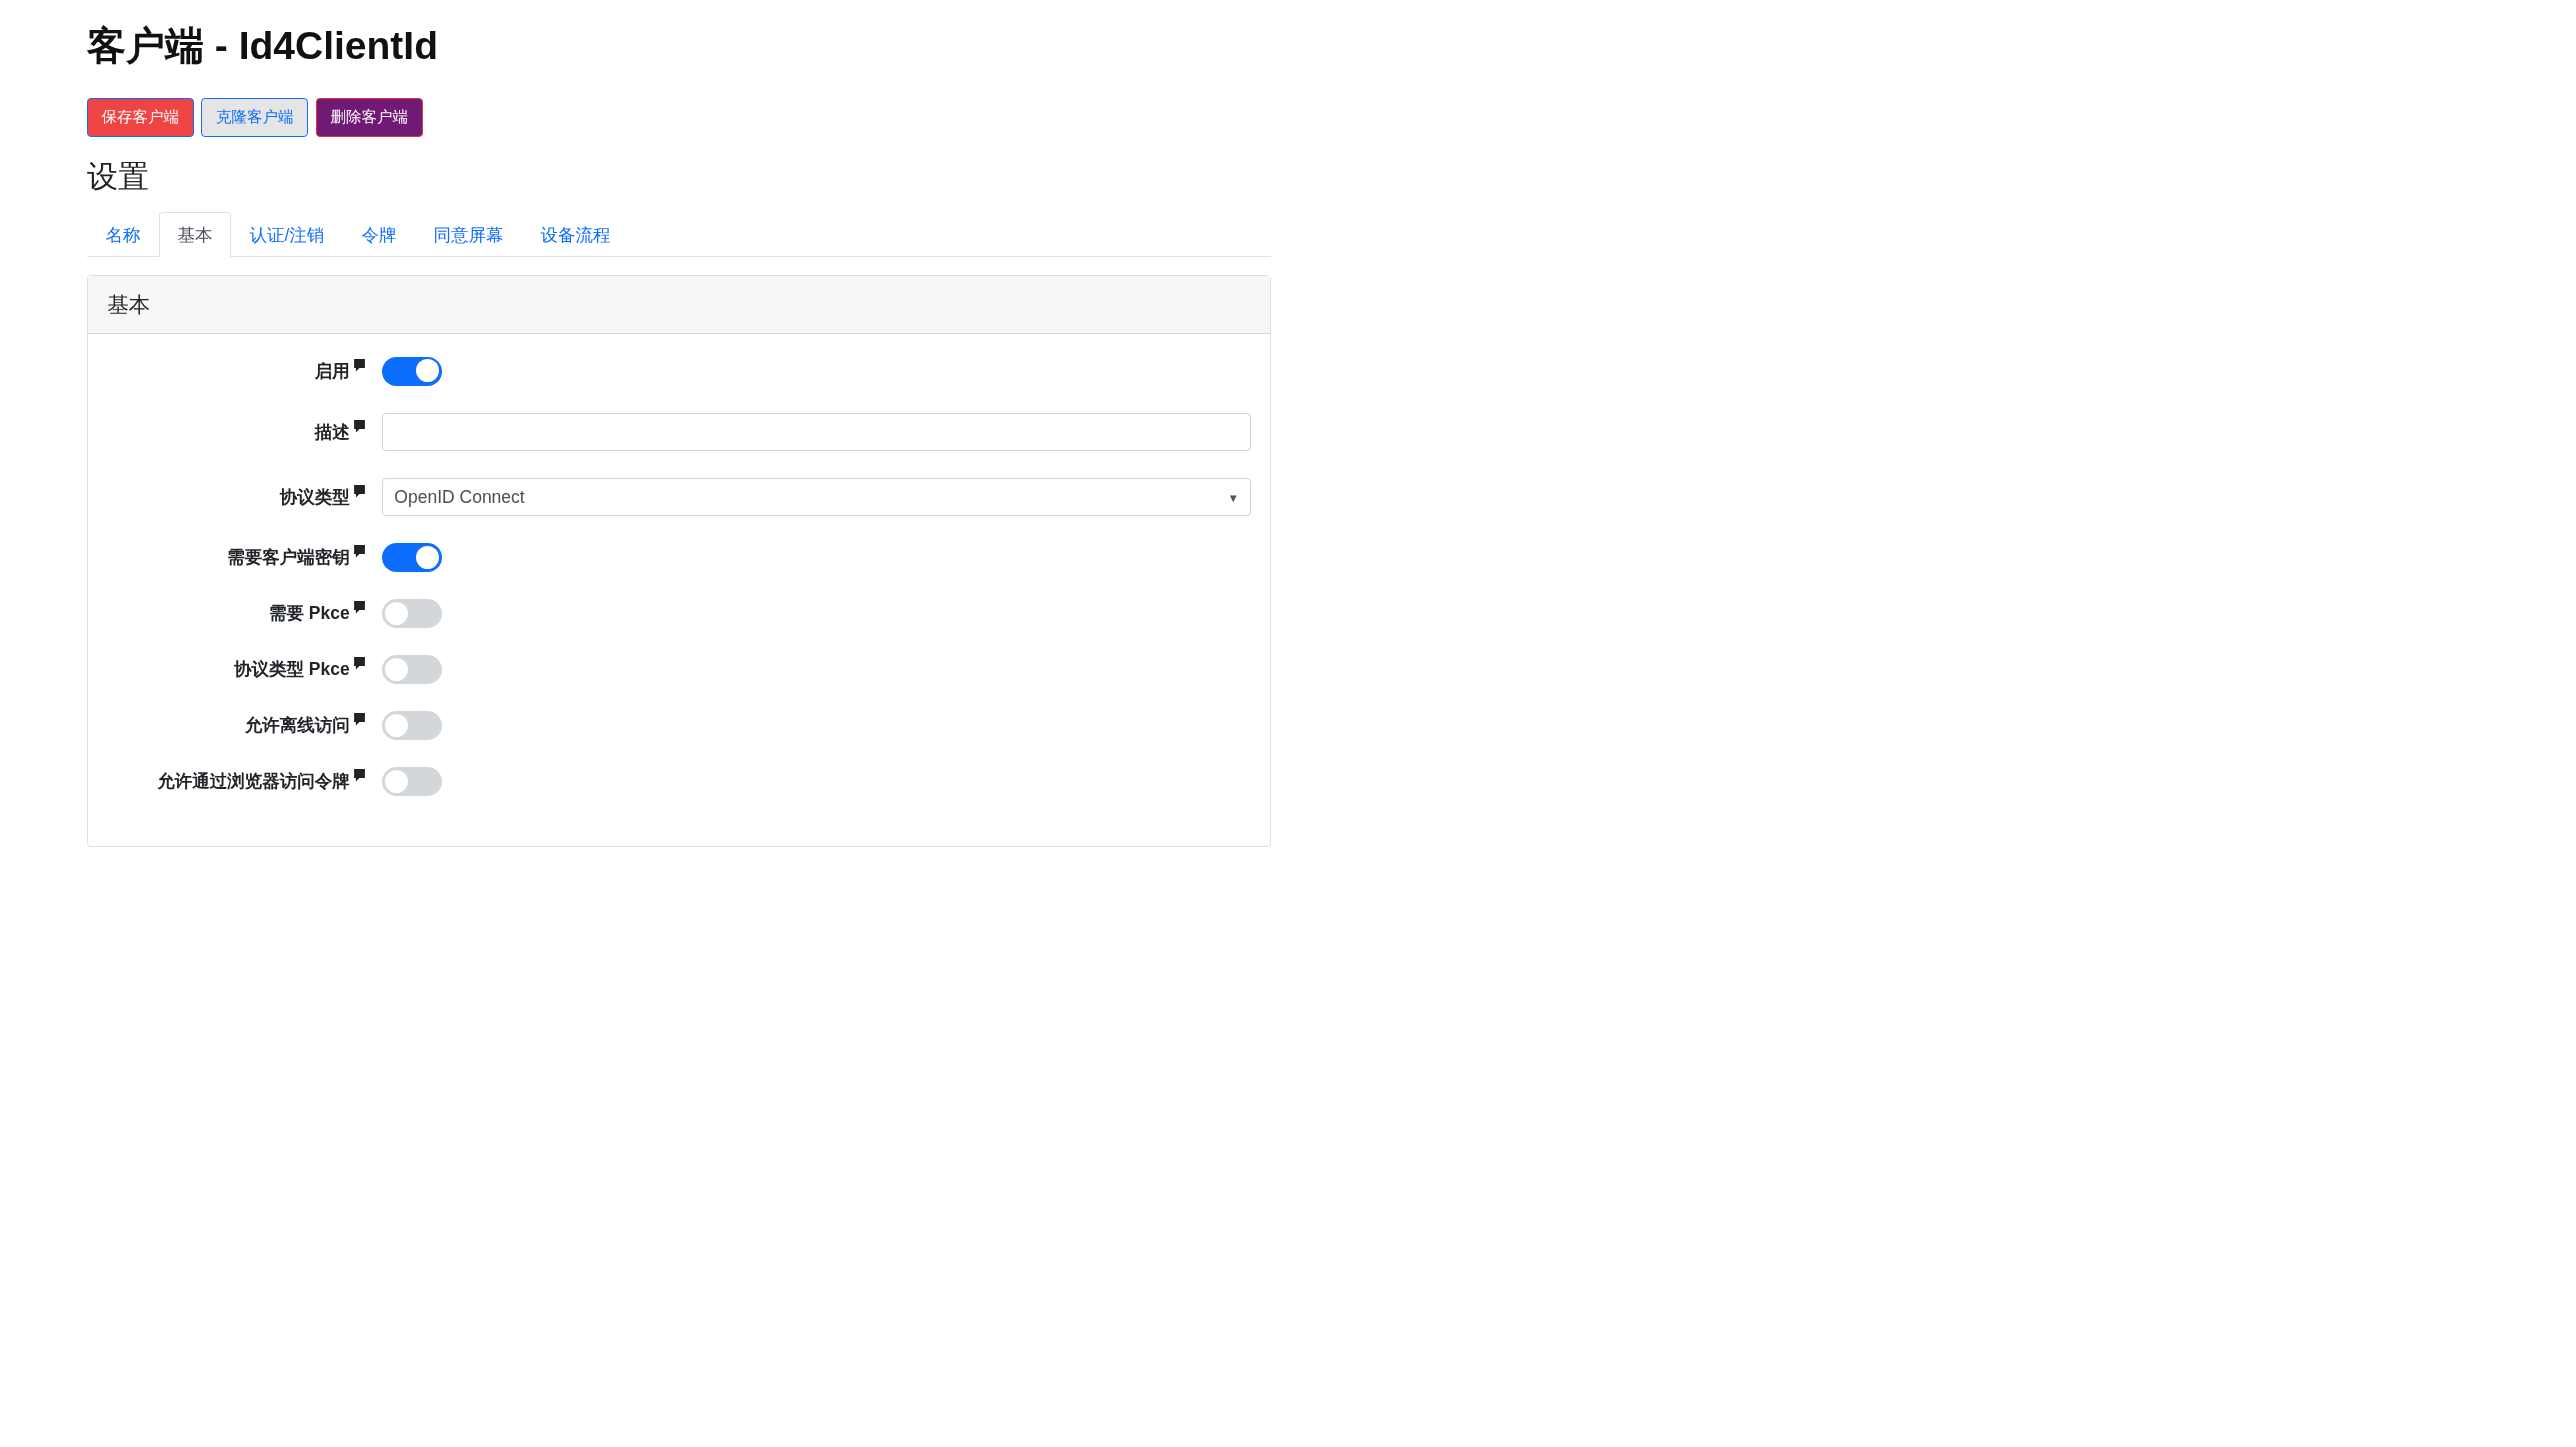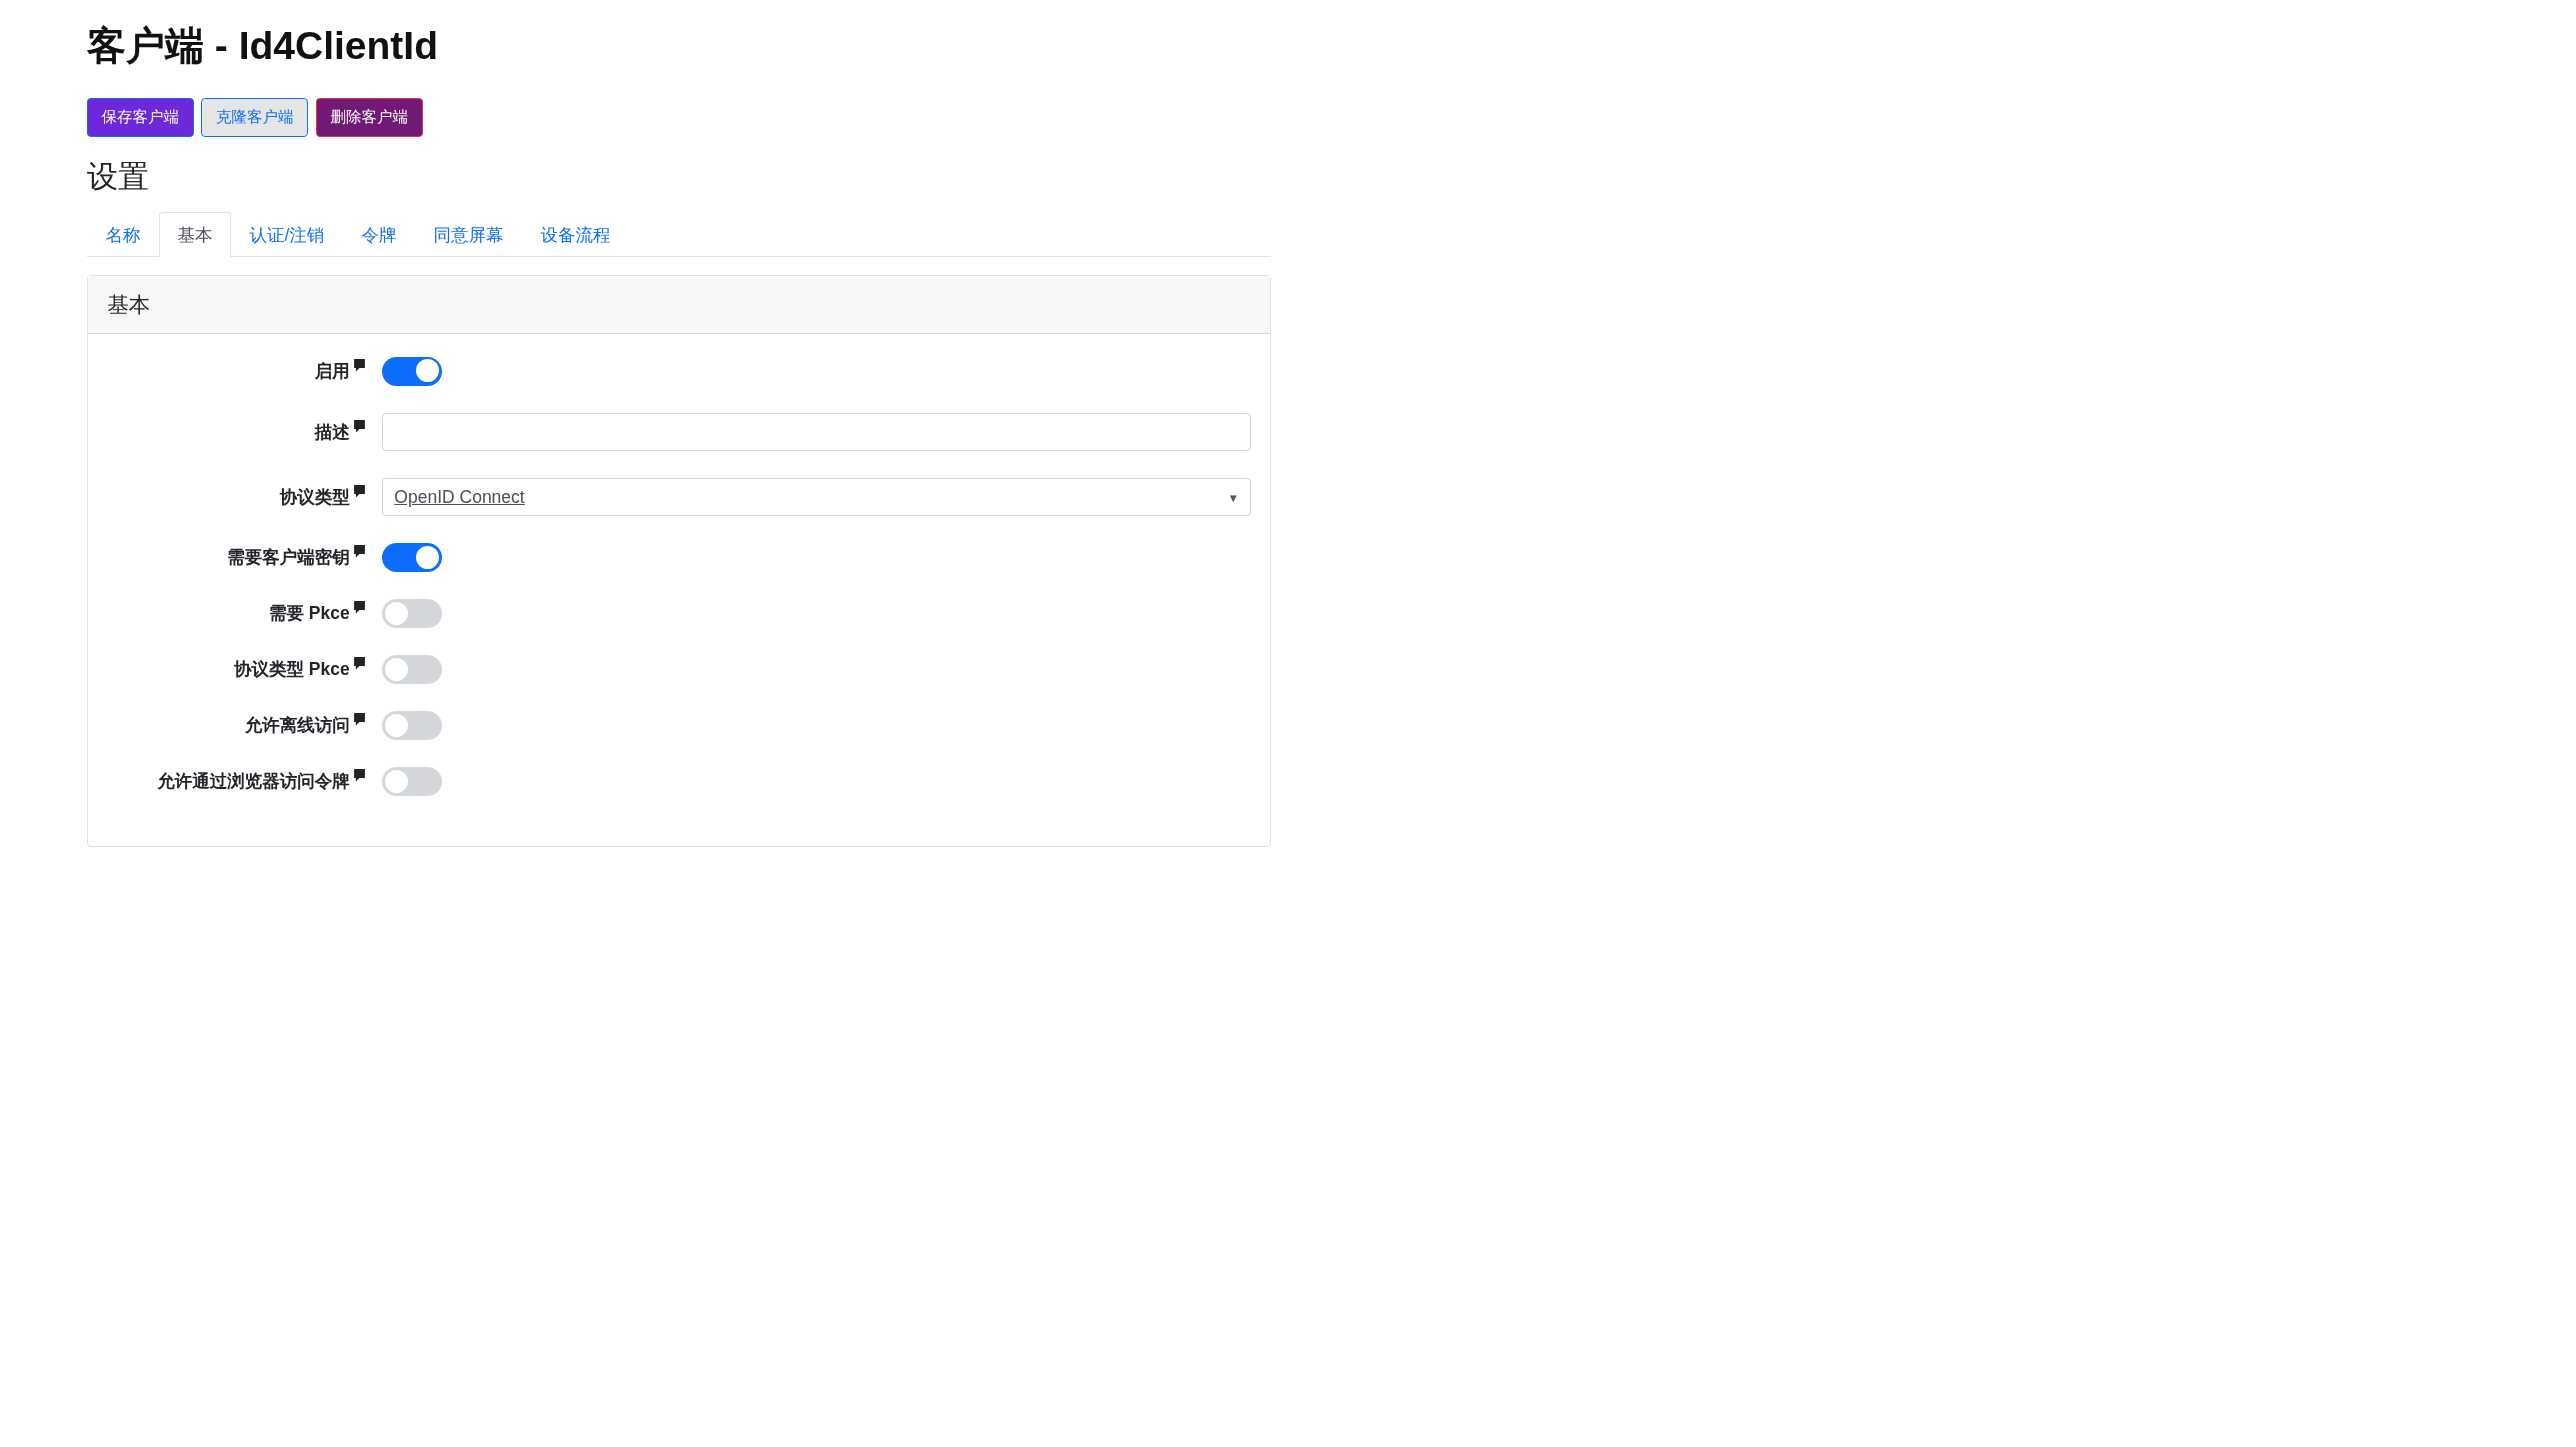--- a/index.html
+++ b/index.html
@@ -26,21 +26,21 @@
   }
   .btn {
     padding: 7.8px 13.6px;
     font-size: 15.5px;
     border: 1px solid transparent;
     border-radius: 3.9px;
     cursor: pointer;
     font-family: inherit;
   }
   .btn-primary {
-    background: #6d28d9;
+    background: #ef4444;
     color: #fff;
     border-color: #0d6efd;
     font-family: Liberation Mono, monospace;
   }
   .btn-outline-primary {
     background: #e5e5e5;
     color: #0d6efd;
     border-color: #0d6efd;
   }
   .btn-danger {
@@ -133,21 +133,20 @@
     width: 100%;
     padding: 7.8px 11.6px;
     font-size: 17.5px;
     border: 1px solid #ced4da;
     border-radius: 3.9px;
     font-family: inherit;
     color: #495057;
     background: #fff;
     appearance: none;
     position: relative;
-    text-decoration: underline;
   }
   .select-wrap {
     position: relative;
     width: 100%;
   }
   .select-wrap::after {
     content: "▼";
     position: absolute;
     right: 11.6px;
     top: 50%;

